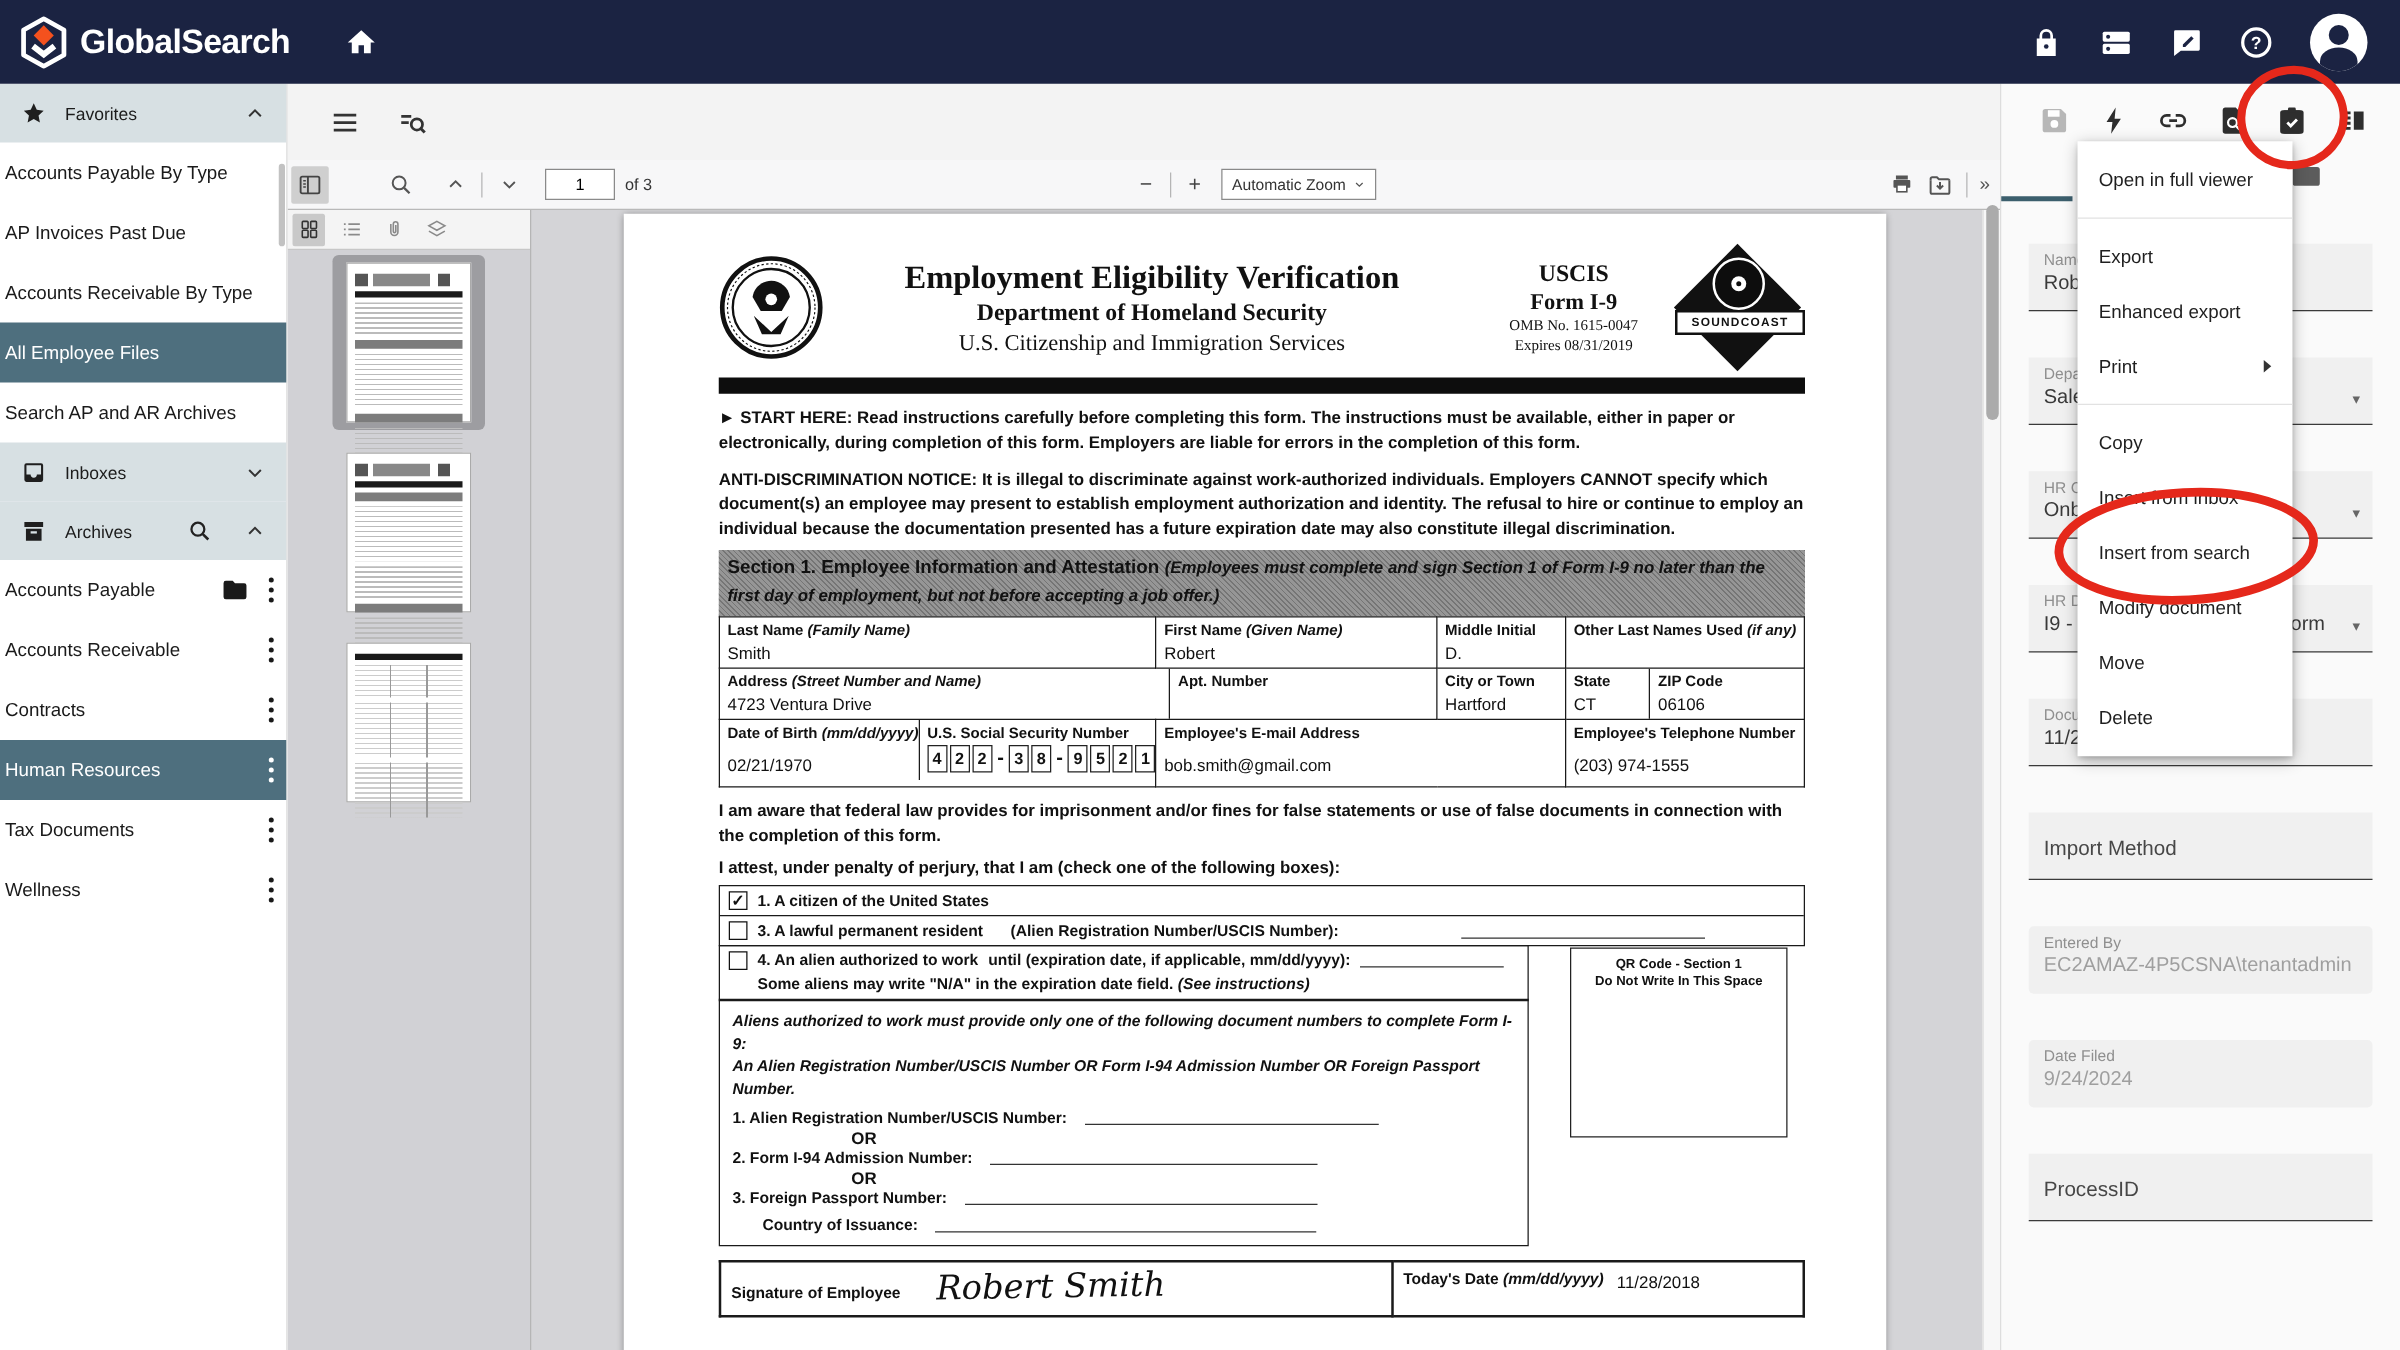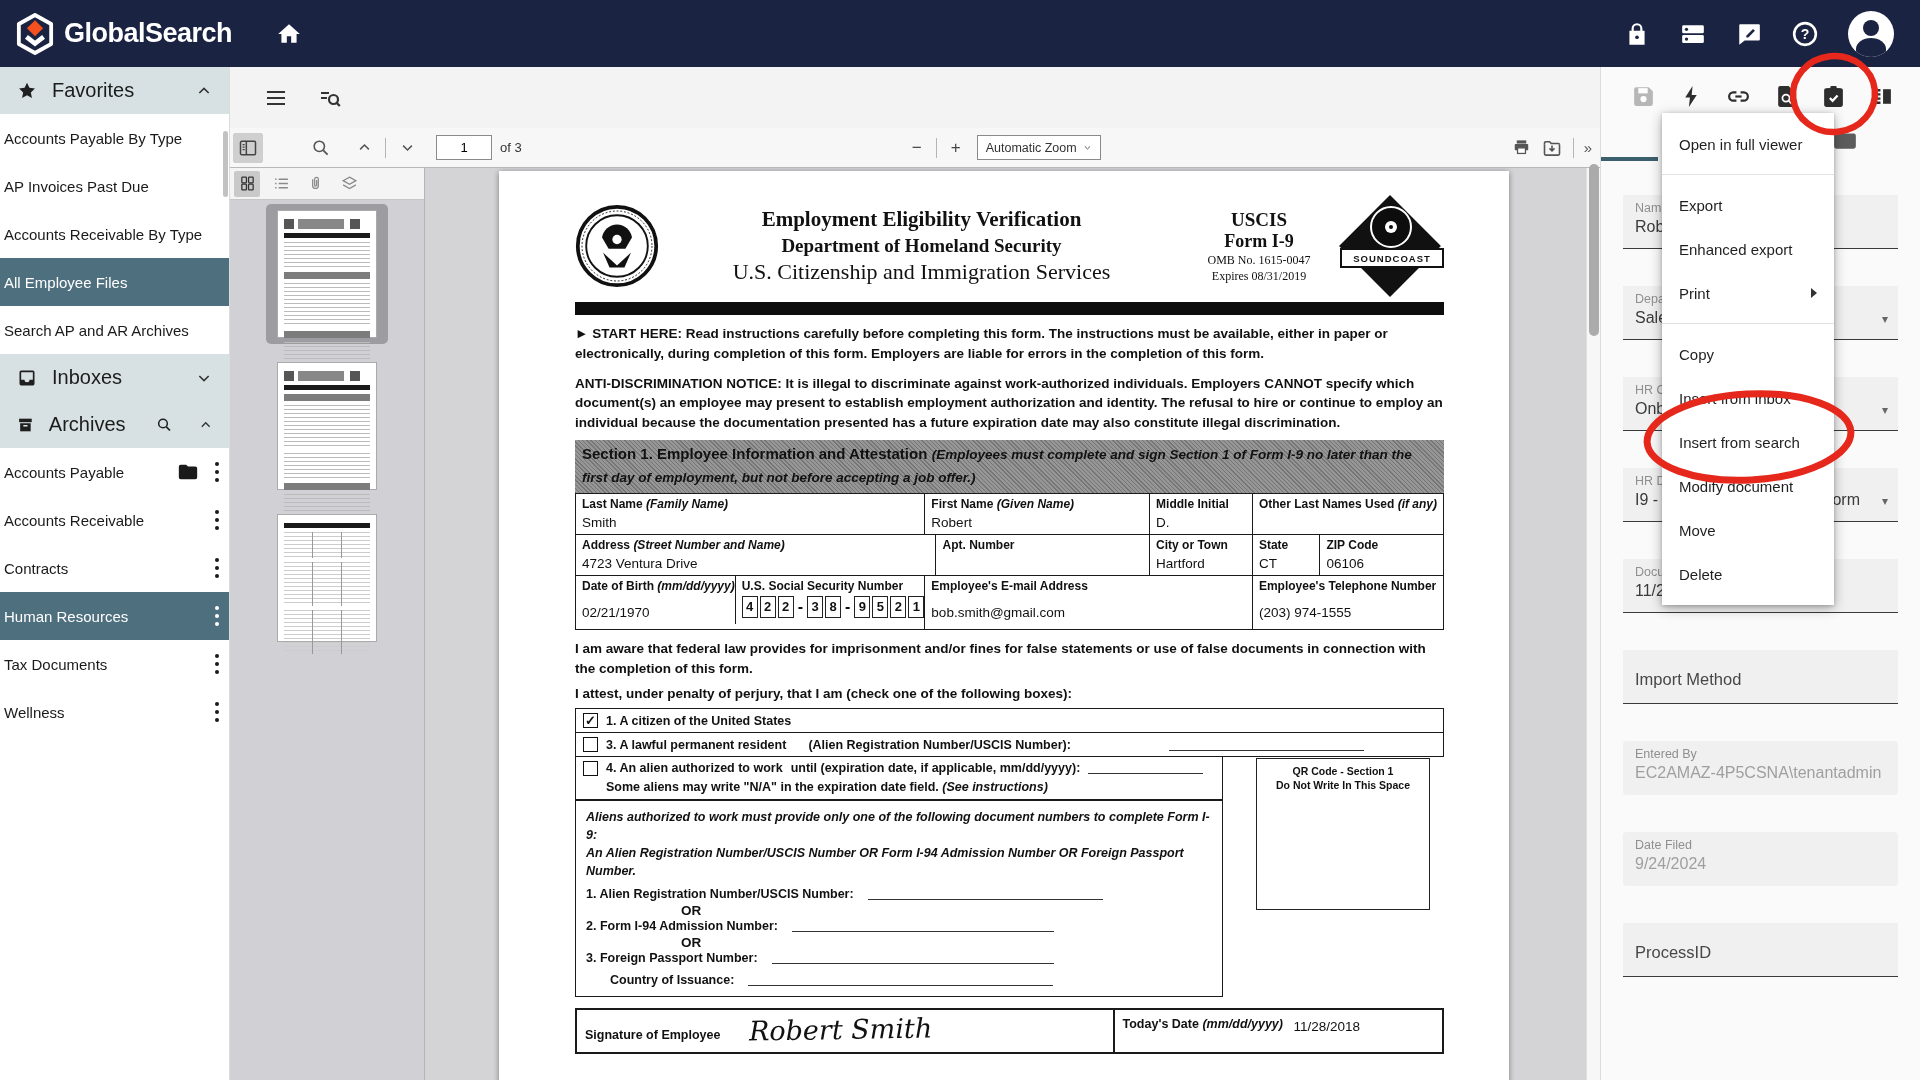--- a/index.html
+++ b/index.html
@@ -13,21 +13,21 @@
   .brand-name { font-size:27px; font-weight:bold; letter-spacing:-0.5px; }
   .nav-home { margin-left:44px; }
   .nav-right { margin-left:auto; display:flex; align-items:center; gap:30px; margin-right:26px; }
   .nav-icon { width:26px; height:26px; }
   .avatar { width:46px; height:46px; border-radius:50%; background:#fff; position:relative; overflow:hidden; }
   .avatar .head { position:absolute; left:50%; top:9px; transform:translateX(-50%); width:16px; height:16px; border-radius:50%; background:#1b2342; }
   .avatar .body { position:absolute; left:50%; top:27px; transform:translateX(-50%); width:30px; height:22px; border-radius:50% 50% 0 0; background:#1b2342; }
 
   
   .sidebar { position:absolute; top:67px; left:0; width:230px; bottom:0; background:#fff; border-right:1px solid #dcdcdc; z-index:10; }
-  .side-header { height:47px; background:#d7e0e3; display:flex; align-items:center; gap:15px; padding:0 17px; font-size:20px; color:#1c1c1c; cursor:pointer; }
+  .side-header { height:47px; background:#d7e0e3; display:flex; align-items:center; gap:15px; padding:0 17px; font-size:14px; color:#1c1c1c; cursor:pointer; }
   .side-header .hdr-label { flex:0 0 auto; }
   .side-header .spacer { flex:1; }
   .side-item { height:48px; display:flex; align-items:center; padding:0 4px; font-size:15px; color:#1a1a1a; cursor:pointer; }
   .side-item.selected { background:#4e6f7e; color:#fff; }
   .side-item .lbl { flex:1; white-space:nowrap; overflow:hidden; }
   .mini-folder { width:22px; height:22px; margin-right:10px; flex:0 0 auto; }
   .kebab { display:flex; flex-direction:column; align-items:center; width:16px; flex:0 0 auto; cursor:pointer; }
   .kebab i { width:4px; height:4px; border-radius:50%; background:currentColor; margin:1.8px 0; }
   .side-scroll { position:absolute; top:64px; right:1px; width:5px; height:66px; border-radius:3px; background:#c2c2c2; }
 
@@ -68,23 +68,23 @@
 
   .page-area { flex:1; position:relative; overflow:hidden; }
   .pdf-scrollbar { width:14px; background:#f7f7f7; position:relative; flex:0 0 auto; border-left:1px solid #e0e0e0; }
   .pdf-thumb { position:absolute; top:-4px; left:2px; width:10px; height:172px; border-radius:6px; background:#ababab; }
 
   
   .page { position:absolute; left:74px; top:3px; width:1010px; height:1400px; background:#fff; box-shadow:0 1px 6px rgba(0,0,0,.4); padding:27px 65px 0 76px; color:#111; }
   .form-header { display:flex; align-items:center; height:96px; }
   .seal { width:84px; height:84px; flex:0 0 auto; }
   .fh-center { flex:1; text-align:center; font-family:"Liberation Serif",serif; }
-  .fh-title { font-size:21px; font-weight:bold; }
+  .fh-title { font-size:26px; font-weight:bold; }
   .fh-sub1 { font-size:19px; font-weight:bold; margin-top:3px; }
-  .fh-sub2 { font-size:22px; margin-top:2px;text-align:center; }
+  .fh-sub2 { font-size:18px; margin-top:2px;text-align:center; }
   .fh-uscis { width:150px; text-align:center; font-family:"Liberation Serif",serif; flex:0 0 auto; }
   .fh-uscis .u1 { font-size:19px; font-weight:bold; }
   .fh-uscis .u2 { font-size:18px; font-weight:bold; }
   .fh-uscis .u3, .fh-uscis .u4 { font-size:12px; margin-top:1px; }
   .sc-logo { width:104px; height:84px; position:relative; flex:0 0 auto; margin-left:6px; }
   .sc-diamond { position:absolute; left:14px; top:6px; width:72px; height:72px; transform:rotate(45deg); background:#111; }
   .sc-record { position:absolute; left:30px; top:2px; width:42px; height:42px; border-radius:50%; background:#0d0d0d; border:2px solid #fff; }
   .sc-record i { position:absolute; left:50%; top:50%; width:12px; height:12px; margin:-6px 0 0 -6px; border-radius:50%; background:#fff; }
   .sc-record i:after { content:""; position:absolute; left:4px; top:4px; width:4px; height:4px; border-radius:50%; background:#0d0d0d; }
   .sc-banner { position:absolute; left:0; top:44px; width:104px; height:20px; background:#fff; border:2px solid #111; display:flex; align-items:center; justify-content:center; font-size:9.5px; font-weight:bold; letter-spacing:1px; }

